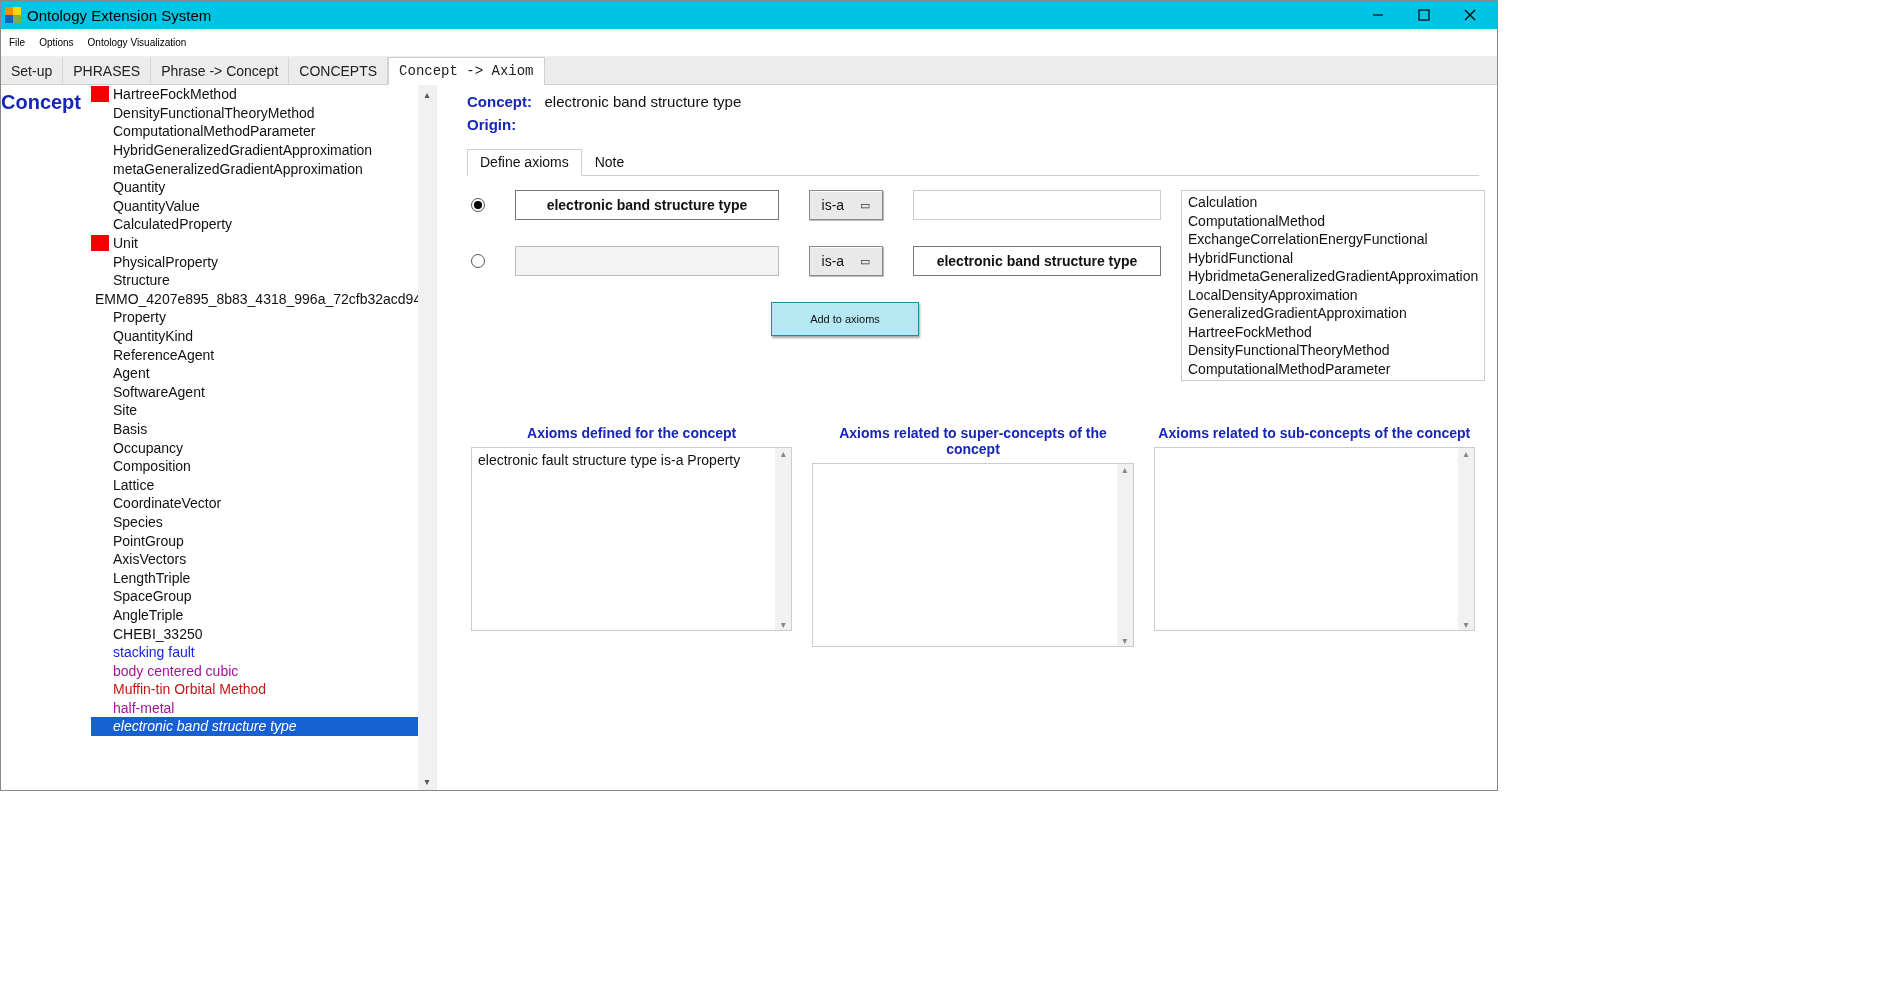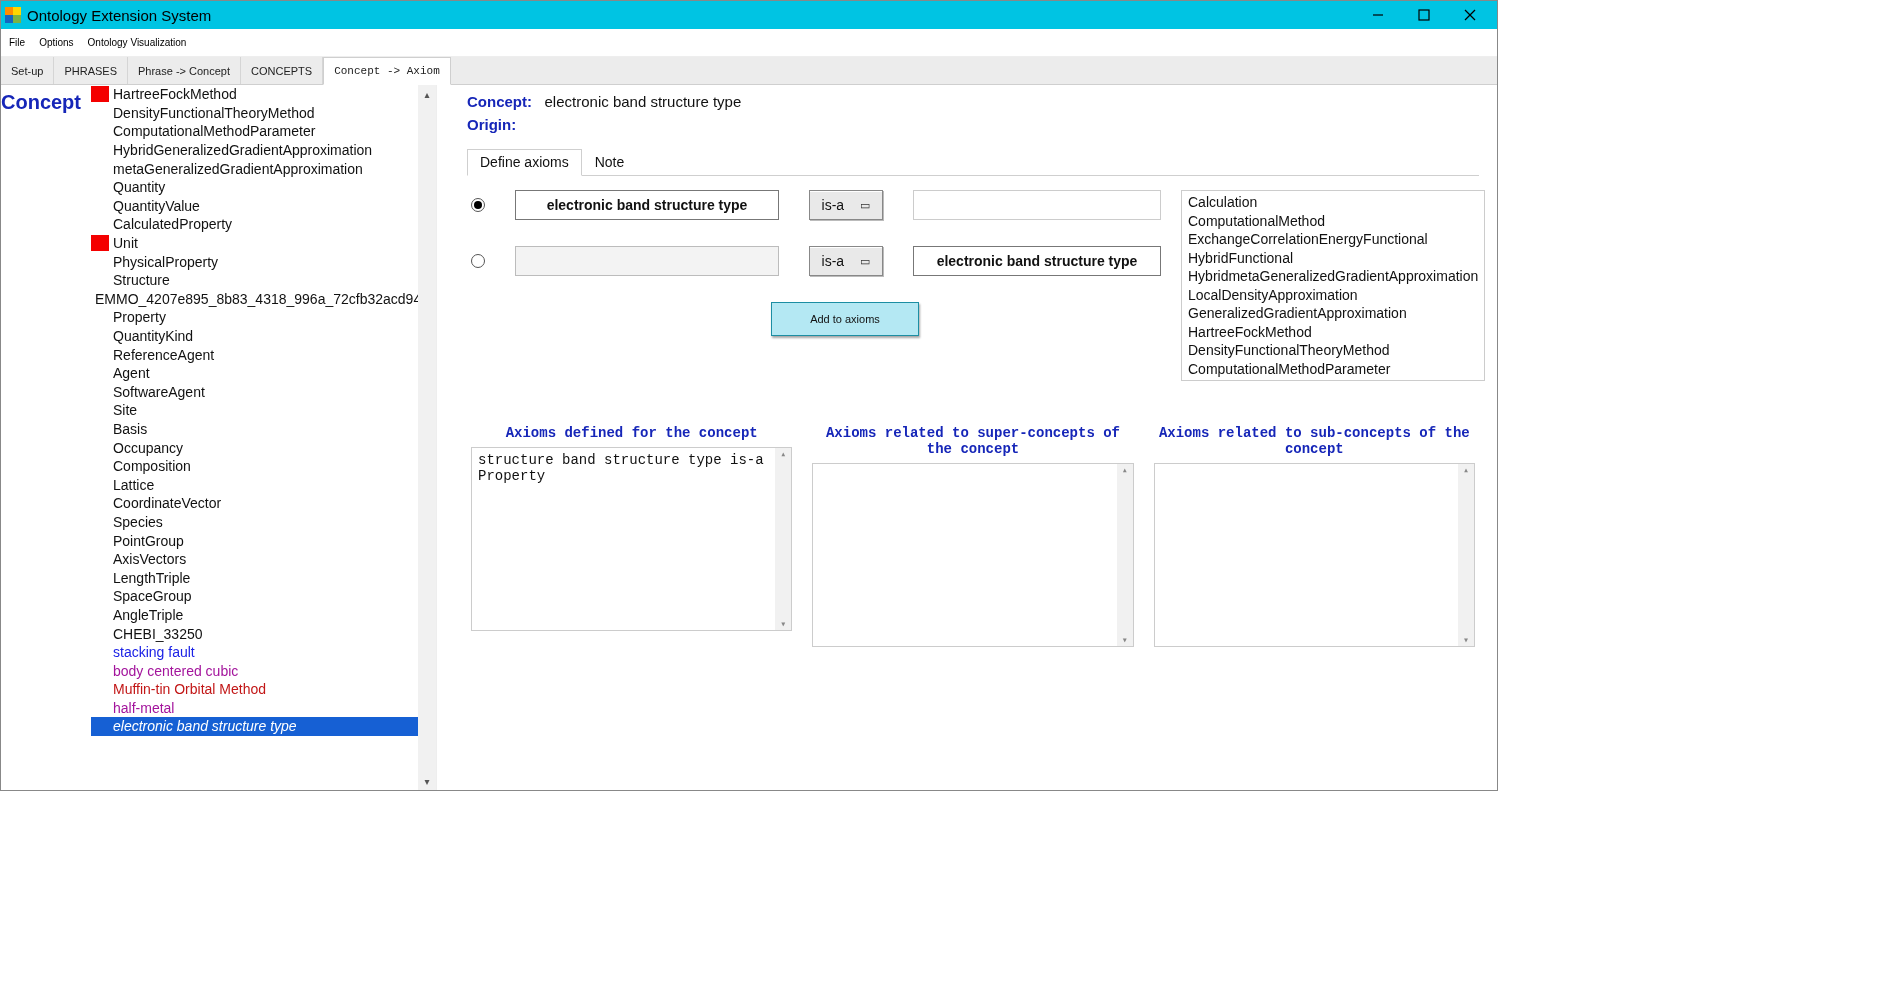--- a/index.html
+++ b/index.html
@@ -14,21 +14,21 @@
   .titlebar .spacer { flex:1; }
   .wbtn { width:46px; height:28px; display:flex; align-items:center; justify-content:center; }
   .wbtn svg { stroke:#000; stroke-width:1.2; }
 
   
   .menubar { height:28px; display:flex; align-items:center; padding:0 8px; gap:14px; border-bottom:1px solid #eee; }
   .menubar span { font-size:10px; color:#000; }
 
   
   .tabstrip { height:28px; background:#ececec; display:flex; align-items:stretch; border-bottom:1px solid #cfcfcf; }
-  .tab { padding:0 10px; display:flex; align-items:center; font-size:11px; color:#222; border-right:1px solid #d5d5d5; }
+  .tab { padding:0 10px; display:flex; align-items:center; font-size:14px; color:#222; border-right:1px solid #d5d5d5; }
   .tab.active { background:#fff; border-bottom:1px solid #fff; margin-bottom:-1px; border-top:1px solid #cfcfcf; border-right:1px solid #cfcfcf; border-left:1px solid #cfcfcf;font-family:Liberation Mono, monospace; }
 
   
   .content { flex:1; display:flex; overflow:hidden; }
   .left { width:436px; display:flex; flex-direction:row; border-right:1px solid #eee; }
   .left h2 { margin:6px 0 4px; text-align:center; color:#1626b8; font-size:20px; font-weight:700; }
   .list-wrap { flex:1; display:flex; overflow:hidden; }
   .list { flex:1; overflow:hidden; padding-left:10px; }
   .row { display:flex; align-items:center; height:18.6px; font-size:14px; }
   .marker { width:18px; height:16px; margin-right:4px; }
@@ -57,21 +57,21 @@
   .radio { width:14px; height:14px; border:1px solid #555; border-radius:50%; display:inline-block; position:relative;}
   .radio.on::after { content:''; position:absolute; inset:2px; border-radius:50%; background:#000; }
   .box { height:30px; min-width:264px; border:1px solid #777; display:flex; align-items:center; justify-content:center; font-weight:700; font-size:14px; background:#fff; }
   .box.dis { background:#f3f3f3; border-color:#bcbcbc; color:#666; }
   .relbtn { height:30px; width:74px; border:1px solid #888; background:#e9e9e9; box-shadow:inset 0 1px 0 #fff, 1px 1px 0 #bbb; display:flex; align-items:center; justify-content:center; gap:16px; font-size:14px; }
   .relbtn .chev { font-size:11px; color:#333; }
   .inp { height:30px; min-width:248px; border:1px solid #ccc; background:#fff; }
   .catlist { border:1px solid #ccc; width:328px; padding:2px 6px; font-size:14px; line-height:18.5px; }
   .addbtn { height:34px; width:148px; border:1px solid #1c8ea3; background:#b4e8f3; font-size:11px; display:flex; align-items:center; justify-content:center; box-shadow:1px 2px 2px rgba(0,0,0,.35); margin-left:300px; }
 
-  .threes { margin-top:44px; display:flex; gap:20px;font-family:Liberation Mono, monospace; }
+  .threes { margin-top:44px; display:flex; gap:20px; }
   .col { flex:1; }
   .col h4 { margin:0 0 6px; font-size:14px; color:#1626b8; font-weight:700; text-align:center; }
   .ta { height:184px; border:1px solid #ccc; position:relative; padding:4px 6px; font-size:14px; }
   .ta .sb { position:absolute; top:0; right:0; bottom:0; width:16px; background:#f1f1f1; display:flex; flex-direction:column; justify-content:space-between; align-items:center; font-size:10px; color:#888; }
 
   .toprow { display:flex; gap:20px; align-items:flex-start; }
   .toprow .formcol { flex:0 0 auto; }
 </style>
 </head>
 <body>
@@ -327,21 +327,21 @@
               <div>HartreeFockMethod</div>
               <div>DensityFunctionalTheoryMethod</div>
               <div>ComputationalMethodParameter</div>
             </div>
         </div>
 
         <div class="threes">
           <div class="col">
             <h4>Axioms defined for the concept</h4>
             <div class="ta" id="defined-list">
-                <div>structure band structure type is-a Property</div>
+                <div>electronic fault structure type is-a Property</div>
               <div class="sb">
                   <span>▴</span>
                   <span>▾</span>
                 </div>
             </div>
           </div>
           <div class="col">
             <h4>Axioms related to super-concepts of the concept</h4>
             <div class="ta">
               <div class="sb">

